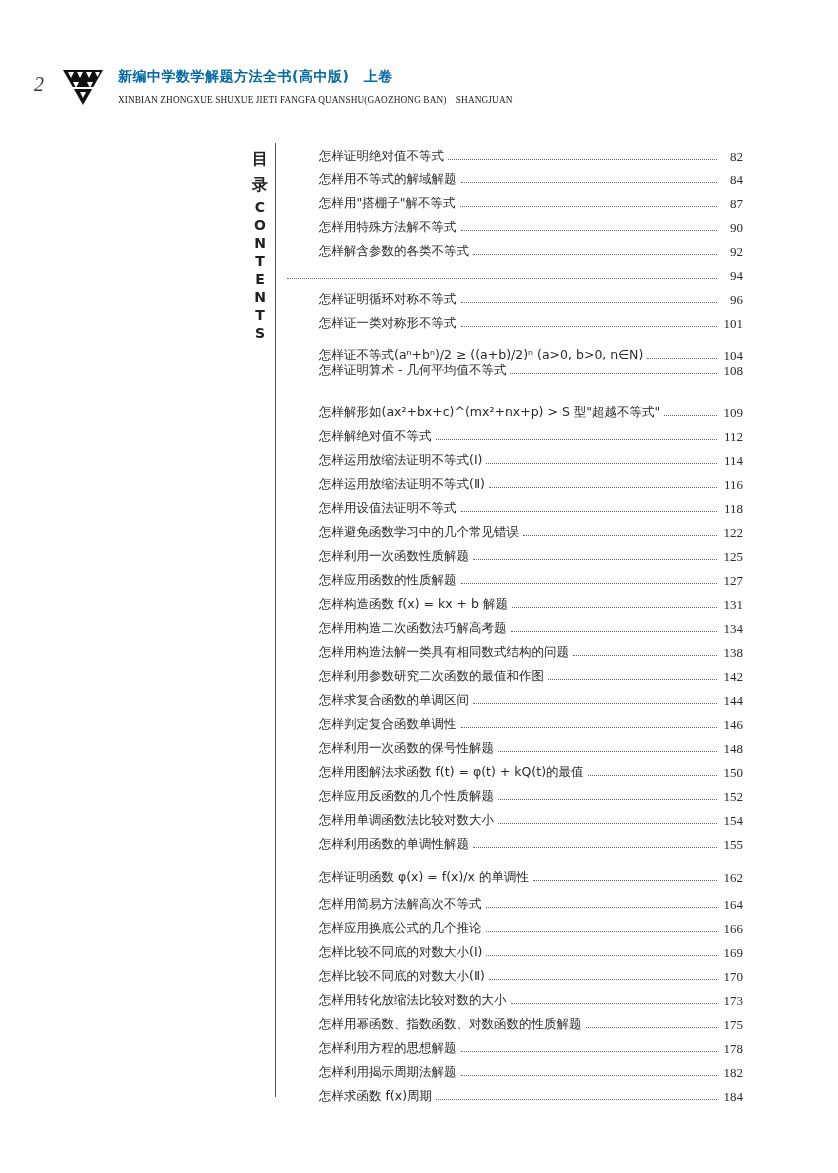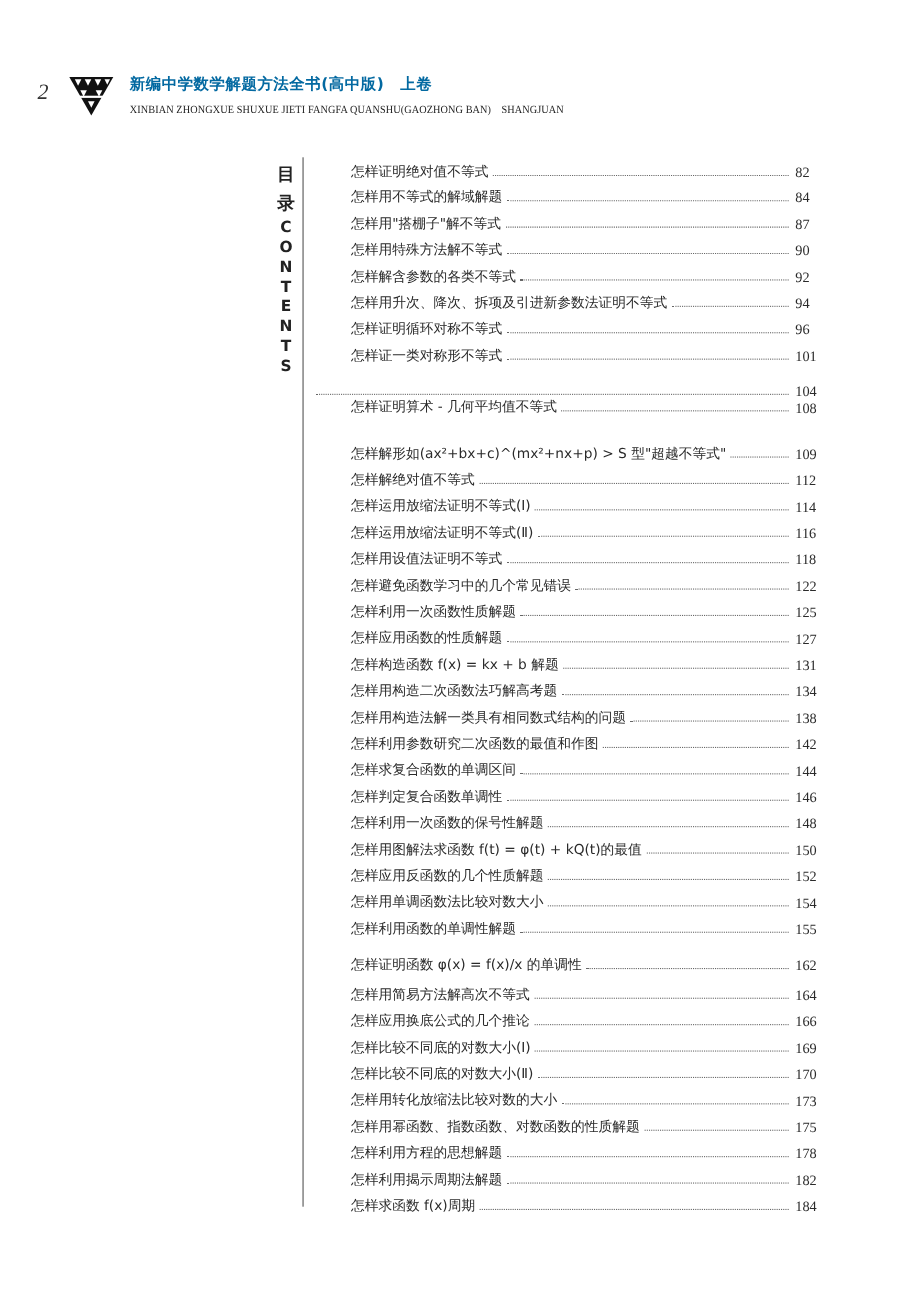--- a/index.html
+++ b/index.html
@@ -15,21 +15,21 @@
   .vlabel { position:absolute; left:250px; top:146px; width:20px; text-align:center;
             font-family:"DejaVu Sans", sans-serif; font-weight:bold; color:#222; }
   .vlabel .cn { font-size:16px; display:block; line-height:26px; }
   .vlabel .en { font-size:14px; display:block; line-height:18px; }
   .rule { position:absolute; left:275px; top:143px; width:1px; height:954px; background:#555; }
   .toc { position:absolute; left:283px; top:0; width:460px; }
   .row { position:absolute; left:0; width:460px; height:22px; display:flex; align-items:flex-end;
          font-size:12.5px; font-family:"DejaVu Sans", sans-serif; color:#2a2a2a; }
   .row .t { white-space:nowrap;margin-left:36px; }
   .row .dots { flex:1; border-bottom:1.6px dotted #666; margin:0 6px 5px 4px; height:1px; }
-  .row .p { font-family:"Liberation Serif", serif; font-size:13px; min-width:20px; text-align:left; }
+  .row .p { font-family:"Liberation Serif", serif; font-size:13px; min-width:20px; text-align:right; }
 </style>
 </head>
 <body>
 
 <div class="page-num">2</div>
 
 <svg class="logo" viewBox="0 0 42 38">
   <polygon points="1,2 41,2 21,37" fill="#111"></polygon>
   <polygon points="6,4 12,4 9,10" fill="#fff"></polygon>
   <polygon points="15,4 21,4 18,10" fill="#fff"></polygon>
@@ -79,35 +79,35 @@
       <span class="t">怎样用特殊方法解不等式</span>
       <span class="dots"></span>
       <span class="p">90</span>
     </div>
   <div class="row" style="top:238px">
       <span class="t">怎样解含参数的各类不等式</span>
       <span class="dots"></span>
       <span class="p">92</span>
     </div>
   <div class="row" style="top:262px">
-      <span class="t">怎样用升次、降次、拆项及引进新参数法证明不等式</span>
       <span class="dots"></span>
       <span class="p">94</span>
     </div>
   <div class="row" style="top:286px">
       <span class="t">怎样证明循环对称不等式</span>
       <span class="dots"></span>
       <span class="p">96</span>
     </div>
   <div class="row" style="top:310px">
       <span class="t">怎样证一类对称形不等式</span>
       <span class="dots"></span>
       <span class="p">101</span>
     </div>
   <div class="row" style="top:342px">
+      <span class="t">怎样证不等式(aⁿ+bⁿ)/2 ≥ ((a+b)/2)ⁿ (a&gt;0, b&gt;0, n∈N)</span>
       <span class="dots"></span>
       <span class="p">104</span>
     </div>
   <div class="row" style="top:357px">
       <span class="t">怎样证明算术 - 几何平均值不等式</span>
       <span class="dots"></span>
       <span class="p">108</span>
     </div>
   <div class="row" style="top:399px">
       <span class="t">怎样解形如(ax²+bx+c)^(mx²+nx+p) &gt; S 型"超越不等式"</span>

